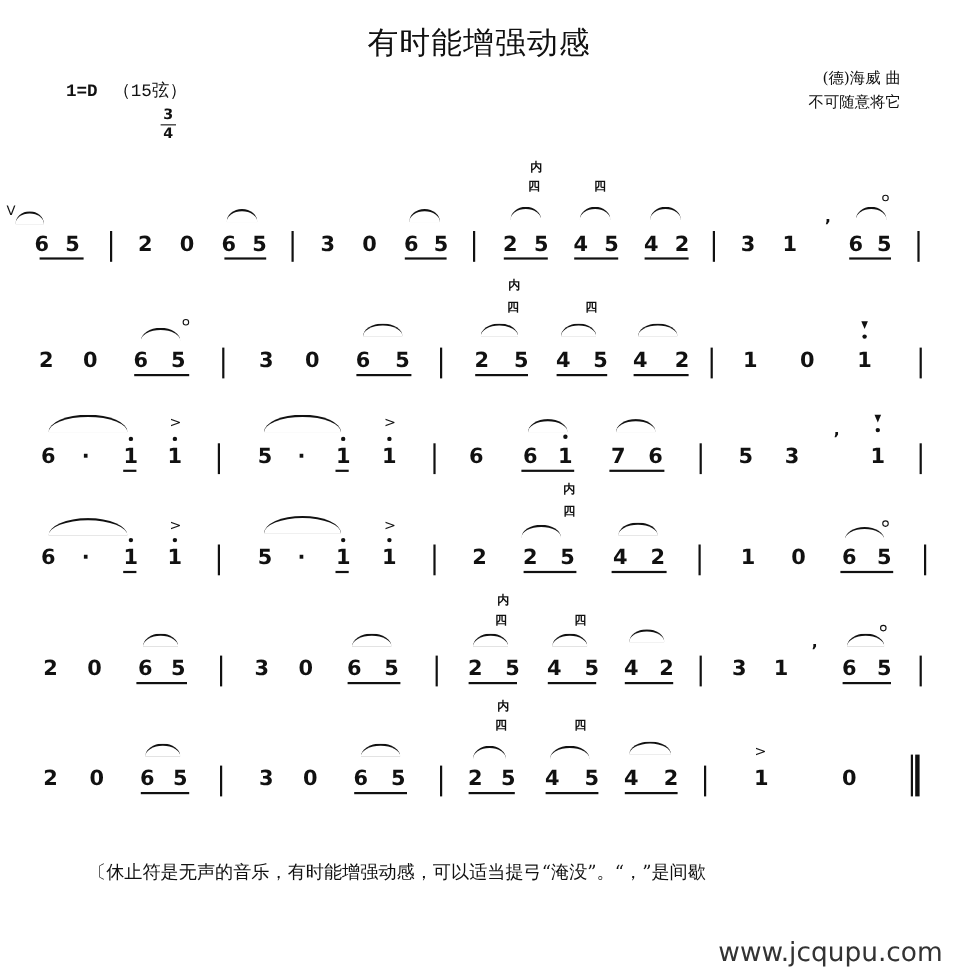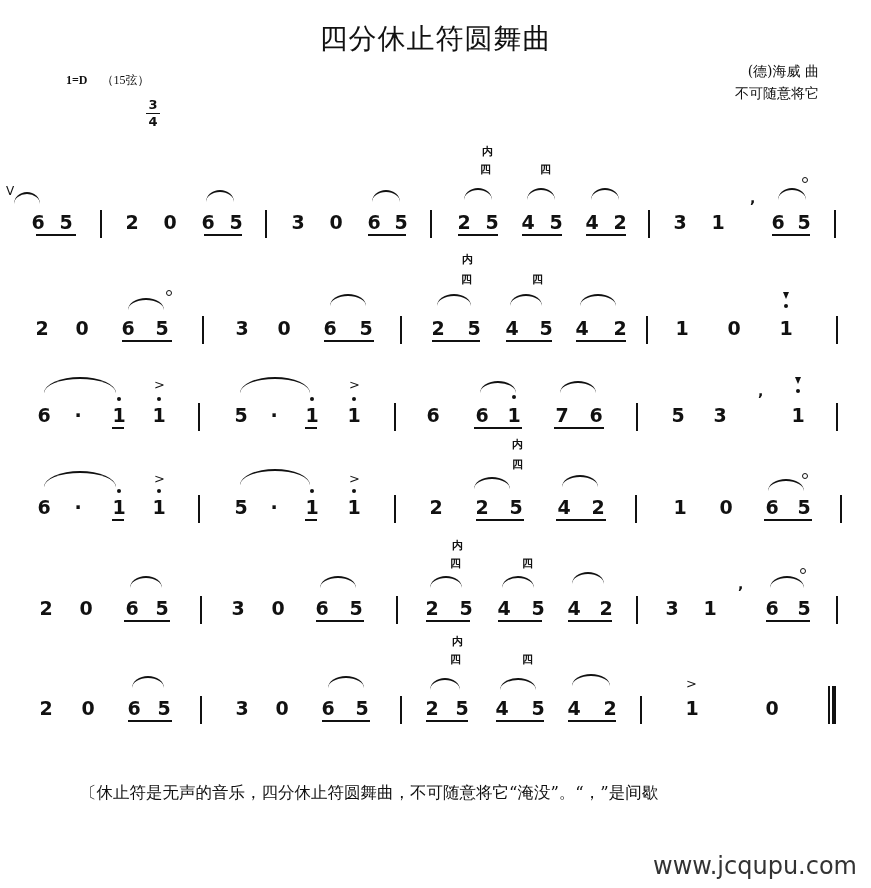--- a/index.html
+++ b/index.html
@@ -1,19 +1,19 @@
 <!DOCTYPE html>
 <html><head>
 <meta charset="utf-8">
 <style>
   html,body{margin:0;padding:0;background:#fff;}
   body{width:871px;height:888px;position:relative;overflow:hidden;color:#111;font-family:"DejaVu Sans",sans-serif;}
   .abs{position:absolute;}
   .title{left:0;width:871px;top:20px;text-align:center;font-family:"DejaVu Serif",serif;font-size:28px;letter-spacing:1px;}
-  .key{left:66px;top:72px;font-family:Liberation Serif, serif;font-size:12px;font-weight:bold;}
+  .key{left:60px;top:72px;font-family:Liberation Mono, monospace;font-size:16px;font-weight:bold;}
   .key .str{font-weight:normal;margin-left:14px;}
   .tsig{left:146px;top:98px;font-weight:bold;font-size:13px;text-align:center;width:14px;line-height:14px;}
   .tsig .line{border-top:1.5px solid #111;margin:1px 0;}
   .credit{right:52px;top:60px;text-align:right;font-size:14px;line-height:22px;font-family:"DejaVu Serif",serif;}
   .row{left:0;width:871px;height:90px;}
   .n{position:absolute;font-weight:bold;font-size:19px;width:16px;text-align:center;line-height:20px;}
   .ul{position:absolute;height:2px;background:#111;}
   .bar{position:absolute;width:1.5px;background:#111;height:28px;}
   .bar.final{width:4px;}
   .bar.thin{width:1.5px;}
@@ -25,21 +25,21 @@
   .acc{position:absolute;font-size:13px;line-height:12px;}
   .comma{position:absolute;font-weight:bold;font-size:14px;}
   .note{left:40px;top:776px;width:820px;font-size:16.5px;line-height:34px;font-family:"DejaVu Serif",serif;}
   .note p{margin:0;}
   .note .l1{padding-left:40px;}
   .wm{right:14px;top:852px;font-size:24px;color:#333;font-family:"DejaVu Sans",sans-serif;}
 </style>
 </head>
 <body>
 
-<div class="abs title">四分休止符圆舞曲</div>
+<div class="abs title">有时能增强动感</div>
 <div class="abs key"><span>1=D</span><span class="str">（15弦）</span></div>
 <div class="abs tsig">
   <div>3</div>
   <div class="line"></div>
   <div>4</div>
 </div>
 <div class="abs credit">
   <div>(德)海威  曲</div>
   <div>不可随意将它</div>
 </div>
@@ -309,16 +309,16 @@
   <div class="bar" style="left:640px;top:28px"></div>
 
   <span class="acc" style="left:686px;top:10px">&gt;</span>
   <span class="n" style="left:684px;top:30px">1</span>
   <span class="n" style="left:764px;top:30px">0</span>
   <div class="bar thin" style="left:828px;top:18px;height:38px"></div>
   <div class="bar final" style="left:832px;top:18px;height:38px"></div>
 </div>
 
 <div class="abs note">
-  <p class="l1">〔休止符是无声的音乐，四分休止符圆舞曲，不可随意将它“淹没”。“，”是间歇</p>
+  <p class="l1">〔休止符是无声的音乐，有时能增强动感，可以适当提弓“淹没”。“，”是间歇</p>
 </div>
 
 <div class="abs wm">www.jcqupu.com</div>
 
 </body></html>

